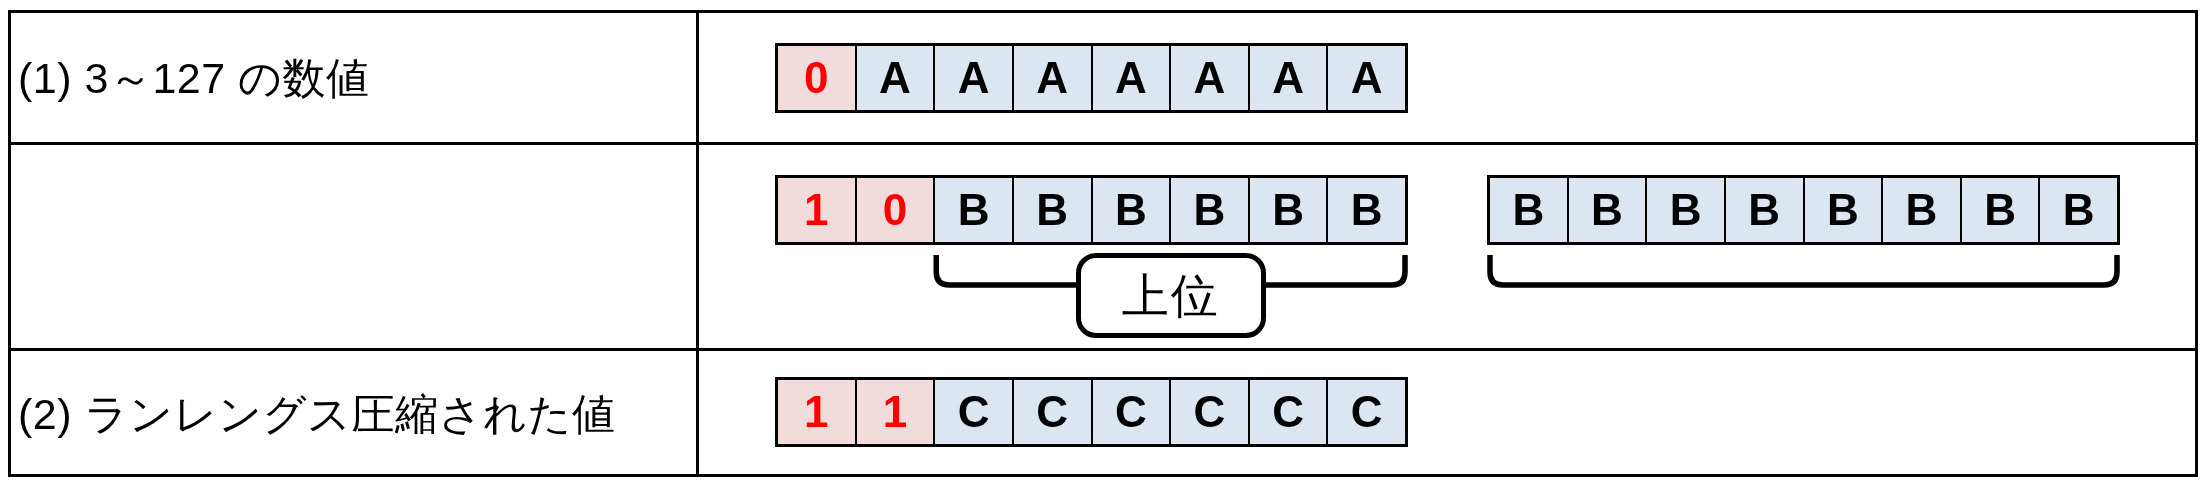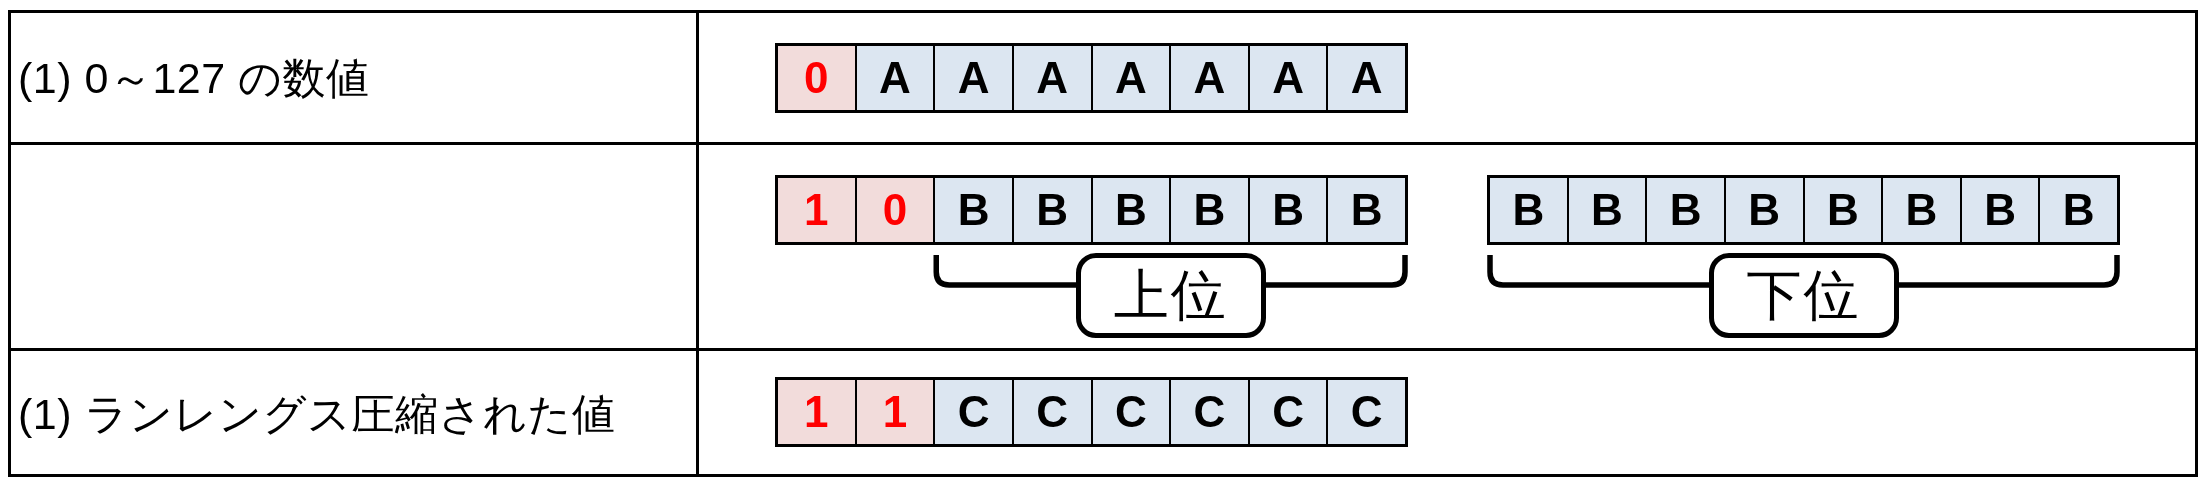--- a/index.html
+++ b/index.html
@@ -29,34 +29,34 @@
     flex:1;display:flex;align-items:center;justify-content:center;
     font-size:44px;font-weight:bold;line-height:1;
     border-left:2px solid #000;box-sizing:border-box;
   }
   .bit-cell:first-child{border-left:none;}
   .brace-svg{position:absolute;left:0;top:70px;overflow:visible;}
   .brace-label{
     position:absolute;top:78px;width:190px;height:85px;
     background:#ffffff;border:5px solid #000;border-radius:20px;
     box-sizing:border-box;display:flex;align-items:center;justify-content:center;
-    font-size:55px;line-height:1;z-index:2;letter-spacing:2px;
+    font-size:47px;line-height:1;z-index:2;letter-spacing:2px;
   }
 </style>
 </head>
 <body>
 
 <div class="canvas">
   <div class="frame"></div>
   <div class="vdiv"></div>
   <div class="hdiv hdiv1"></div>
   <div class="hdiv hdiv2"></div>
 
-  <div class="row-label" style="top:78px">(1) 0～127 の数値</div>
-  <div class="row-label" style="top:414px">(1) ランレングス圧縮された値</div>
+  <div class="row-label" style="top:78px">(1) 3～127 の数値</div>
+  <div class="row-label" style="top:414px">(2) ランレングス圧縮された値</div>
 
   <div class="byte-group" style="left:775px;top:43px">
       <div class="byte-box">
         <div class="bit-cell" style="background: rgb(242, 220, 219); color: rgb(255, 0, 0);">0</div>
         <div class="bit-cell" style="background: rgb(220, 230, 241); color: rgb(0, 0, 0);">A</div>
         <div class="bit-cell" style="background: rgb(220, 230, 241); color: rgb(0, 0, 0);">A</div>
         <div class="bit-cell" style="background: rgb(220, 230, 241); color: rgb(0, 0, 0);">A</div>
         <div class="bit-cell" style="background: rgb(220, 230, 241); color: rgb(0, 0, 0);">A</div>
         <div class="bit-cell" style="background: rgb(220, 230, 241); color: rgb(0, 0, 0);">A</div>
         <div class="bit-cell" style="background: rgb(220, 230, 241); color: rgb(0, 0, 0);">A</div>
@@ -86,21 +86,20 @@
         <div class="bit-cell" style="background: rgb(220, 230, 241); color: rgb(0, 0, 0);">B</div>
         <div class="bit-cell" style="background: rgb(220, 230, 241); color: rgb(0, 0, 0);">B</div>
         <div class="bit-cell" style="background: rgb(220, 230, 241); color: rgb(0, 0, 0);">B</div>
         <div class="bit-cell" style="background: rgb(220, 230, 241); color: rgb(0, 0, 0);">B</div>
         <div class="bit-cell" style="background: rgb(220, 230, 241); color: rgb(0, 0, 0);">B</div>
         <div class="bit-cell" style="background: rgb(220, 230, 241); color: rgb(0, 0, 0);">B</div>
       </div>
       <svg width="633" height="60" class="brace-svg">
         <path d="M 3 10 L 3 27 Q 3 40 16 40 L 617 40 Q 630 40 630 27 L 630 10" fill="none" stroke="#000000" stroke-width="5.5"></path>
       </svg>
-      <div class="brace-label" style="left: 221.5px;">下位</div>
     </div>
   <div class="byte-group" style="left:775px;top:377px">
       <div class="byte-box">
         <div class="bit-cell" style="background: rgb(242, 220, 219); color: rgb(255, 0, 0);">1</div>
         <div class="bit-cell" style="background: rgb(242, 220, 219); color: rgb(255, 0, 0);">1</div>
         <div class="bit-cell" style="background: rgb(220, 230, 241); color: rgb(0, 0, 0);">C</div>
         <div class="bit-cell" style="background: rgb(220, 230, 241); color: rgb(0, 0, 0);">C</div>
         <div class="bit-cell" style="background: rgb(220, 230, 241); color: rgb(0, 0, 0);">C</div>
         <div class="bit-cell" style="background: rgb(220, 230, 241); color: rgb(0, 0, 0);">C</div>
         <div class="bit-cell" style="background: rgb(220, 230, 241); color: rgb(0, 0, 0);">C</div>

